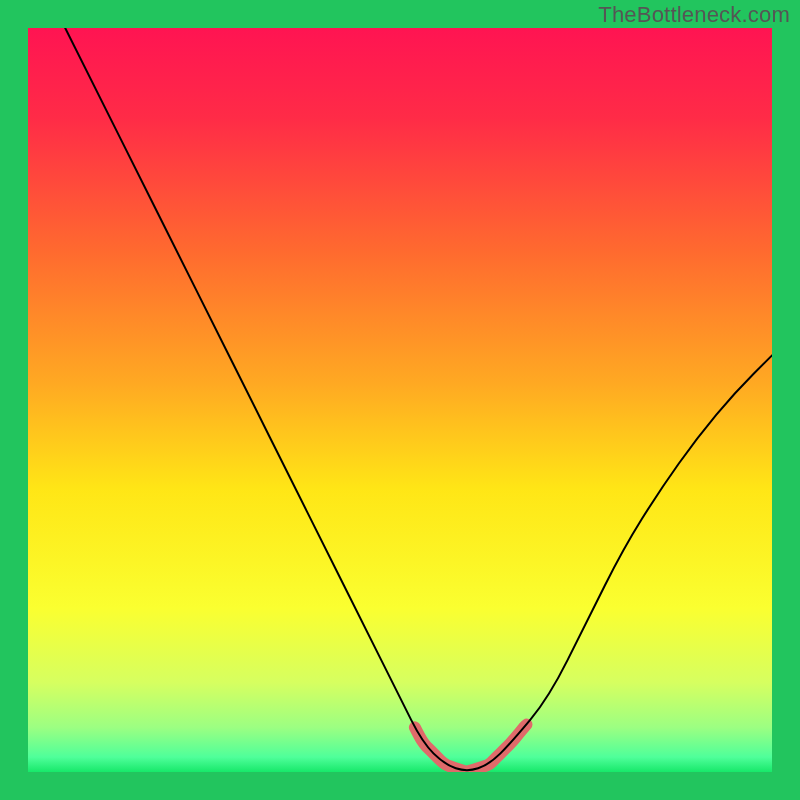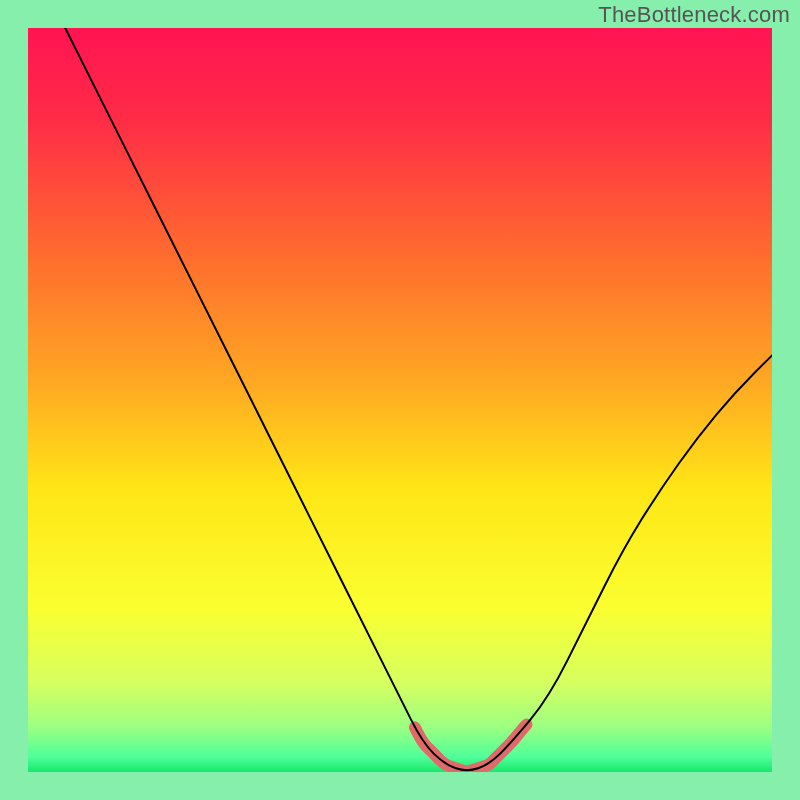--- a/index.html
+++ b/index.html
@@ -9,21 +9,21 @@
     height: 800px;
     background: #000;
     overflow: hidden;
   }
   .frame {
     position: absolute;
     left: 0;
     top: 0;
     width: 800px;
     height: 800px;
-    background: #86efac;
+    background: #22c55e;
   }
   .plot-area {
     position: absolute;
     left: 28px;
     top: 28px;
     width: 744px;
     height: 744px;
     overflow: hidden;
   }
   .gradient {

